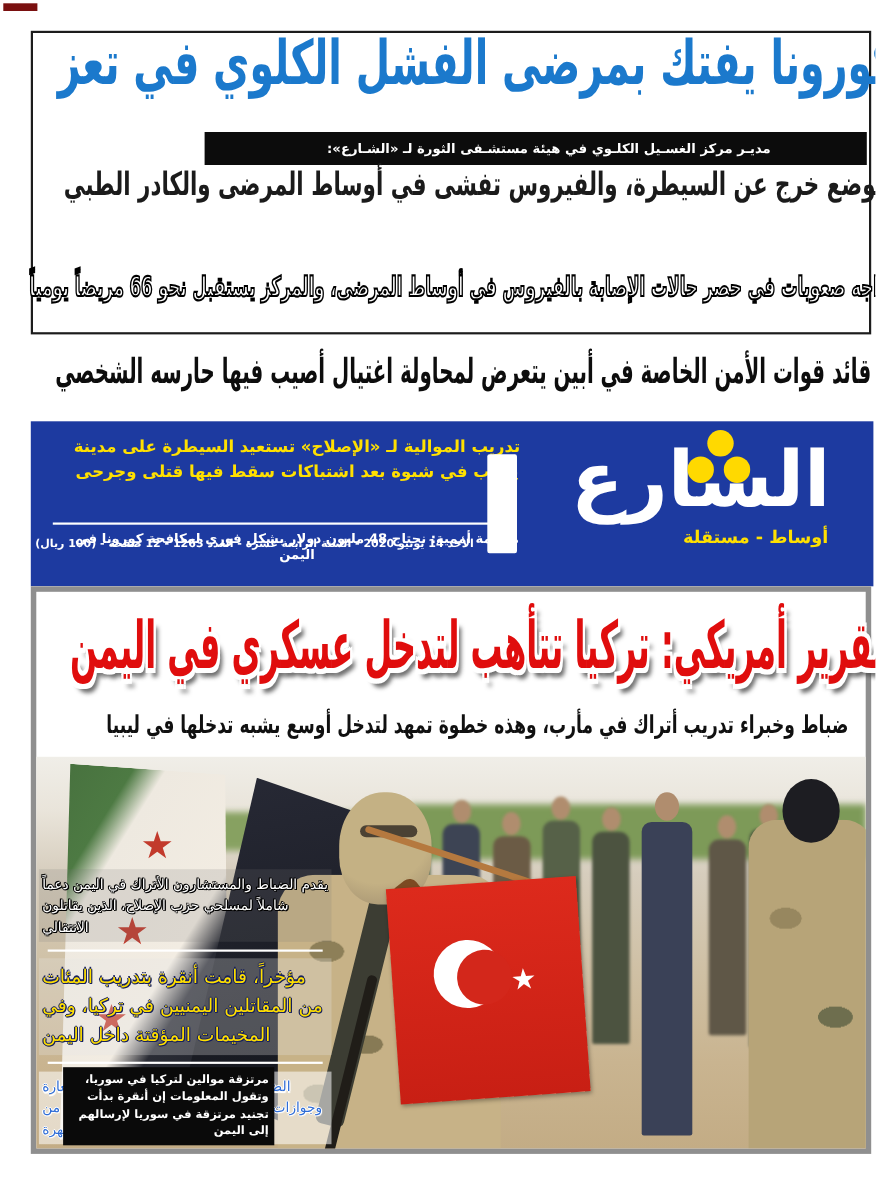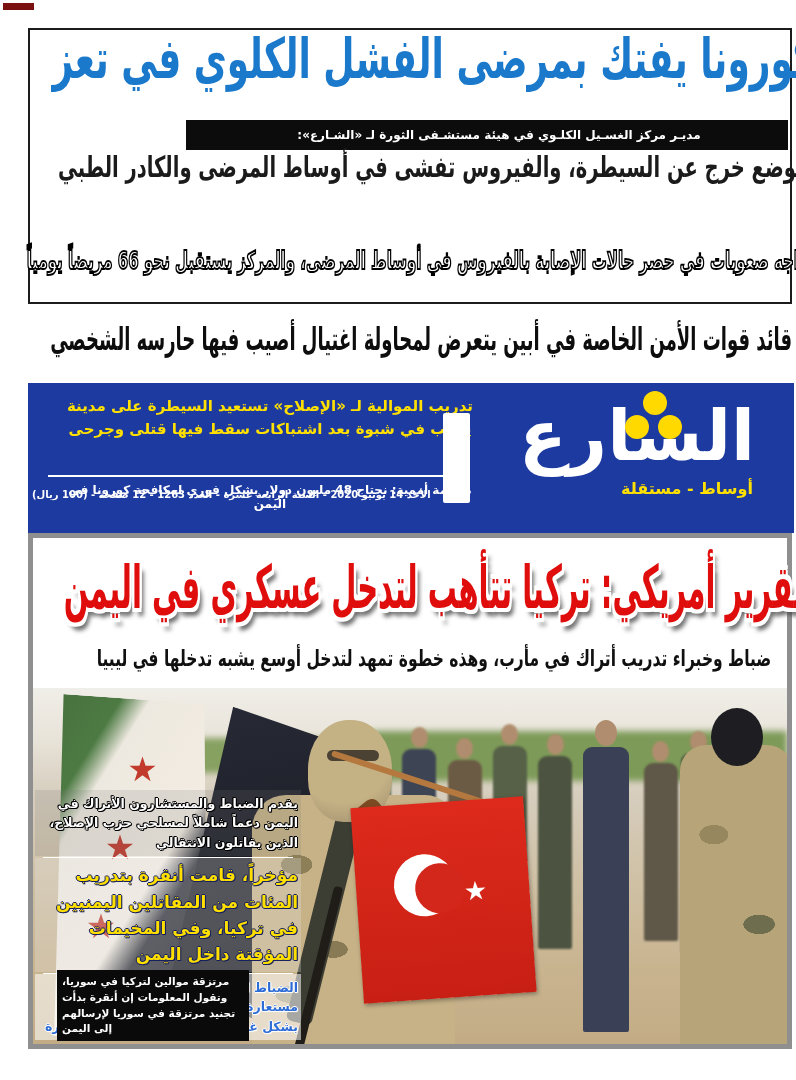--- a/index.html
+++ b/index.html
@@ -96,31 +96,31 @@
     background:
       radial-gradient(ellipse 24px 16px at 30% 30%,#97875f 0 60%,transparent 61%),
       radial-gradient(ellipse 26px 16px at 70% 60%,#6e6e4e 0 60%,transparent 61%),
       #b7a478;filter:blur(.4px);}
   .right-fighter-head{position:absolute;right:24px;top:5.5%;width:52px;height:58px;border-radius:50%;
     background:#1d1d22;filter:blur(.4px);}
 
   
   .facts{position:absolute;top:102px;left:2px;width:266px;height:250px;display:flex;
     flex-direction:column;justify-content:space-between;direction:rtl;}
-  .fact{font-weight:bold;text-align:right;line-height:1.55;padding:4px 3px;}
+  .fact{font-weight:normal;text-align:left;line-height:1.55;padding:4px 3px;}
   .fact1{font-size:12.5px;color:#fff;background:rgba(120,120,120,.18);
     text-shadow:1px 0 0 #000,-1px 0 0 #000,0 1px 0 #000,0 -1px 0 #000,1px 1px 0 #000,-1px -1px 0 #000;}
   .fact2{font-size:17px;color:#ffdf00;background:rgba(230,230,230,.28);
     text-shadow:1px 0 0 #16205e,-1px 0 0 #16205e,0 1px 0 #16205e,0 -1px 0 #16205e,1px 1px 0 #16205e;}
   .fact3{font-size:12.5px;color:#2e6cd6;background:rgba(255,255,255,.55);
     text-shadow:1px 0 0 #fff,-1px 0 0 #fff,0 1px 0 #fff,0 -1px 0 #fff,1px 1px 1px #fff;}
   .fact-divider{height:2px;background:#fff;margin:1px 8px;}
 
   .caption-box{position:absolute;right:538px;bottom:3px;width:182px;background:#0a0a0a;color:#fff;
-    font-size:10.5px;font-weight:bold;line-height:1.5;text-align:left;padding:4px 5px;}
+    font-size:10.5px;font-weight:bold;line-height:1.5;text-align:right;padding:4px 5px;}
 
   .scan-artifact{left:3px;top:3px;width:7px;height:7px;background:#7a1010;}
 </style>
 </head>
 <body>
 
 <div class="page">
 
   <div class="abs scan-artifact"></div>
 

